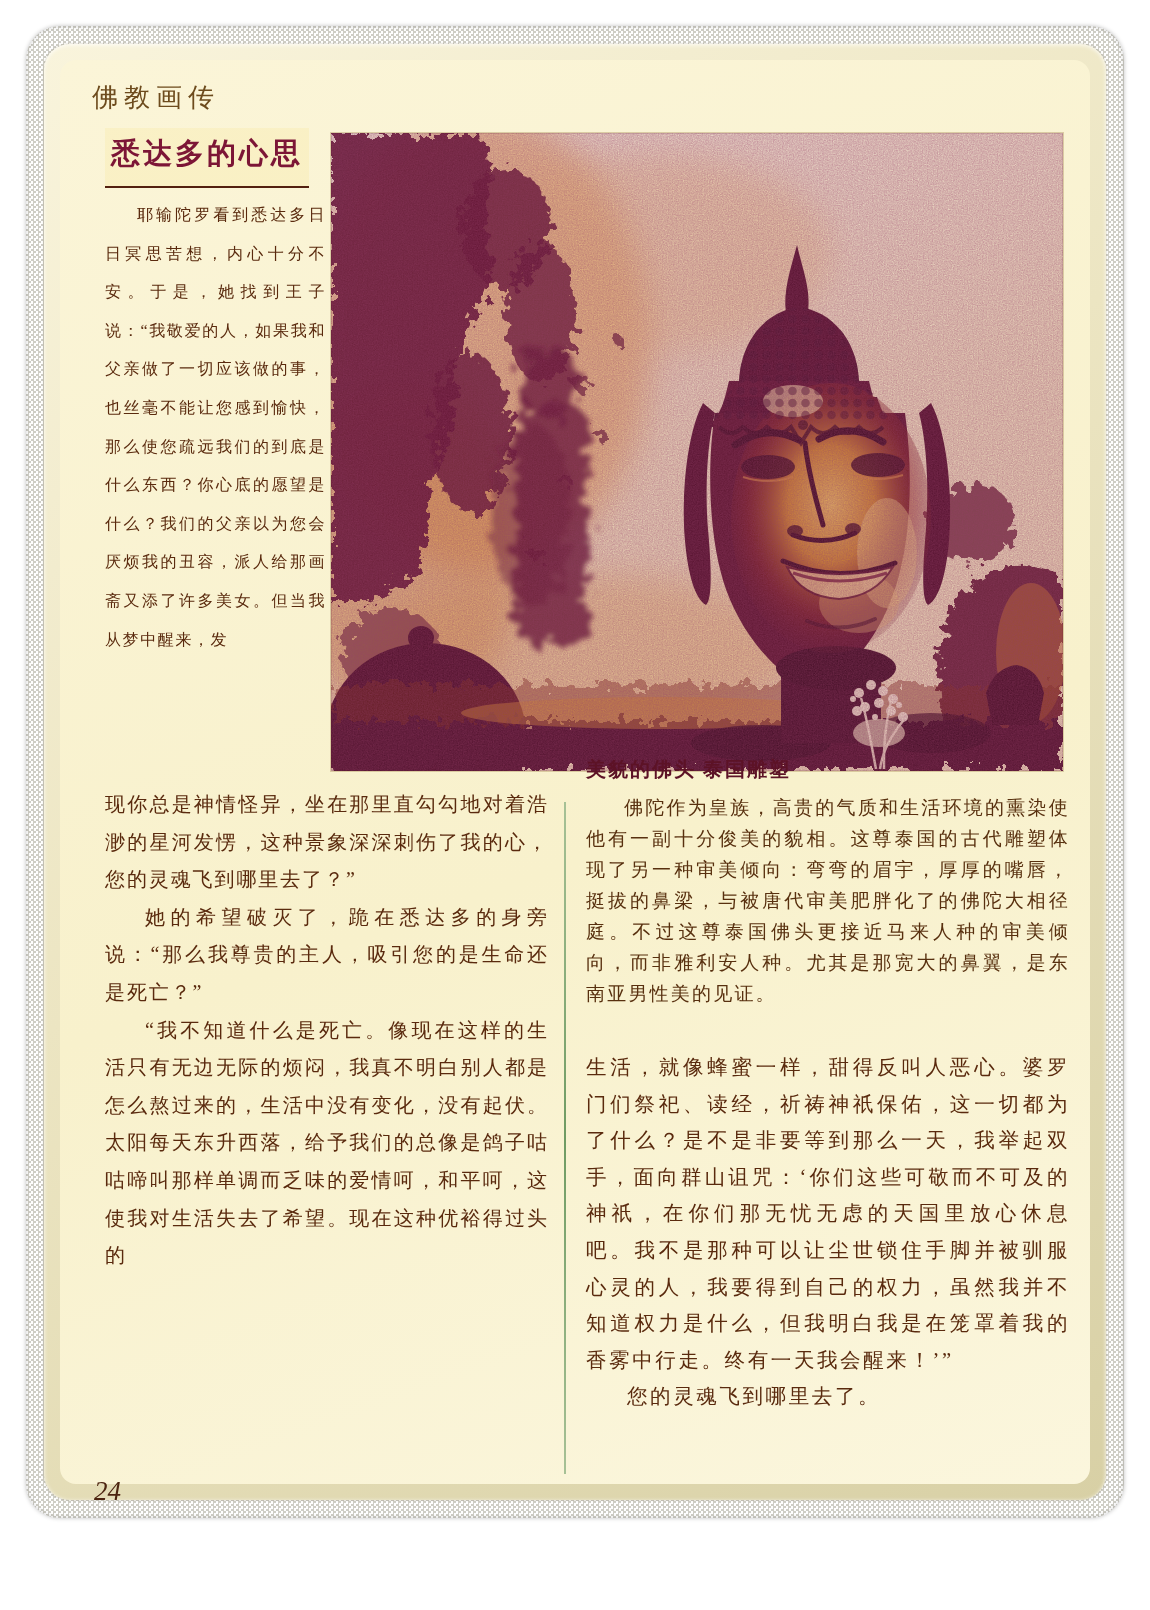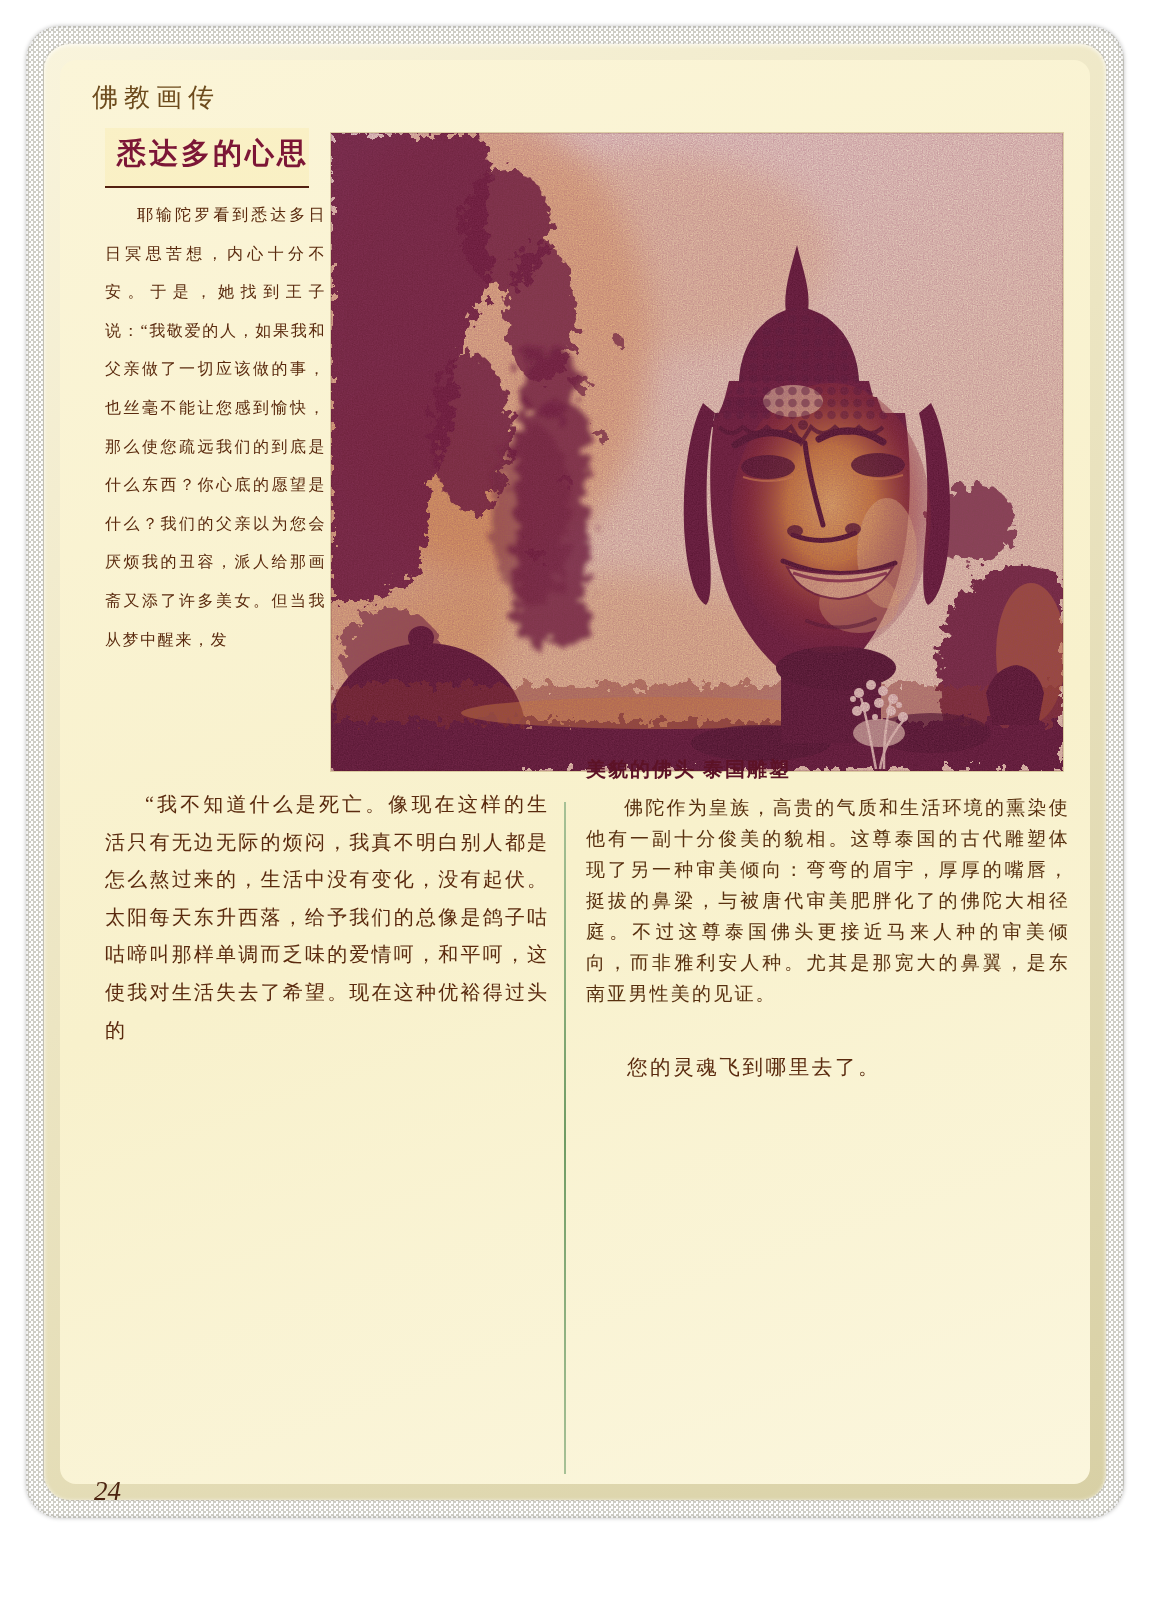--- a/index.html
+++ b/index.html
@@ -10,21 +10,21 @@
        background-size:5px 5px;
        box-shadow:0 0 4px rgba(0,0,0,.25), inset 0 0 5px rgba(0,0,0,.18);}
   .frame{position:absolute;inset:44px;border-radius:26px;
        background:linear-gradient(145deg,#f9f4dc 0%,#ece5c2 45%,#d8d0a5 100%);
        box-shadow:inset 0 1px 4px rgba(255,255,255,.85), 0 0 2px rgba(120,110,70,.55);}
   .page{position:absolute;inset:60px;border-radius:16px;
        background:linear-gradient(160deg,#fbf5d8 0%,#f8f1cc 55%,#fbf6dd 100%);}
   .header{position:absolute;left:32px;top:20px;font-size:26px;color:#6d4b1d;letter-spacing:6px;}
   .title-block{position:absolute;left:45px;top:68px;width:204px;padding:4px 0 10px 0;
        border-bottom:2px solid #53200f;background:rgba(250,233,160,.30);text-align:center;}
-  .title-block h1{margin:2px 0 2px;font-size:29px;color:#7c1636;letter-spacing:3px;font-weight:bold;text-align:right;}
+  .title-block h1{margin:2px 0 2px;font-size:29px;color:#7c1636;letter-spacing:3px;font-weight:bold;}
   .col-narrow{position:absolute;left:45px;top:136px;width:221px;font-size:16px;line-height:38.6px;
        letter-spacing:1.6px;color:#5a2a0e;text-align:justify;text-indent:2em;}
   .photo{position:absolute;left:270px;top:72px;width:732px;height:638px;
        border:1px solid rgba(140,100,40,.28);box-sizing:content-box;}
   .photo svg{display:block;}
   .col-wide{position:absolute;left:45px;top:726px;width:444px;font-size:20px;line-height:37.6px;
        letter-spacing:1.9px;color:#5a2a0e;text-align:justify;}
   .col-wide p{margin:0;}
   .indent{text-indent:2em;}
   .noindent{text-indent:0;}
@@ -197,28 +197,31 @@
               <circle cx="568" cy="572" r="3"></circle>
           </g>
         </g>
 
         <rect x="0" y="0" width="732" height="638" filter="url(#grain)" opacity="0.5"></rect>
         <rect x="0.5" y="0.5" width="731" height="637" fill="none" stroke="#5a1430" stroke-opacity="0.15"></rect>
       </svg>
     </div>
 
     <div class="col-wide">
+      <p class="noindent">现你总是神情怪异，坐在那里直勾勾地对着浩渺的星河发愣，这种景象深深刺伤了我的心，您的灵魂飞到哪里去了？”</p>
+      <p class="indent">她的希望破灭了，跪在悉达多的身旁说：“那么我尊贵的主人，吸引您的是生命还是死亡？”</p>
       <p class="indent">“我不知道什么是死亡。像现在这样的生活只有无边无际的烦闷，我真不明白别人都是怎么熬过来的，生活中没有变化，没有起伏。太阳每天东升西落，给予我们的总像是鸽子咕咕啼叫那样单调而乏味的爱情呵，和平呵，这使我对生活失去了希望。现在这种优裕得过头的</p>
     </div>
 
     <div class="divider"></div>
 
     <div class="right-col">
       <div class="cap-title">美貌的佛头 泰国雕塑</div>
       <div class="cap-body">佛陀作为皇族，高贵的气质和生活环境的熏染使他有一副十分俊美的貌相。这尊泰国的古代雕塑体现了另一种审美倾向：弯弯的眉宇，厚厚的嘴唇，挺拔的鼻梁，与被唐代审美肥胖化了的佛陀大相径庭。不过这尊泰国佛头更接近马来人种的审美倾向，而非雅利安人种。尤其是那宽大的鼻翼，是东南亚男性美的见证。</div>
       <div class="right-main">
+        <p class="noindent">生活，就像蜂蜜一样，甜得反叫人恶心。婆罗门们祭祀、读经，祈祷神祇保佑，这一切都为了什么？是不是非要等到那么一天，我举起双手，面向群山诅咒：‘你们这些可敬而不可及的神祇，在你们那无忧无虑的天国里放心休息吧。我不是那种可以让尘世锁住手脚并被驯服心灵的人，我要得到自己的权力，虽然我并不知道权力是什么，但我明白我是在笼罩着我的香雾中行走。终有一天我会醒来！’”</p>
         <p class="indent">您的灵魂飞到哪里去了。</p>
       </div>
     </div>
 
     <div class="pagenum">24</div>
   </div>
 </div>
 
 </body></html>

